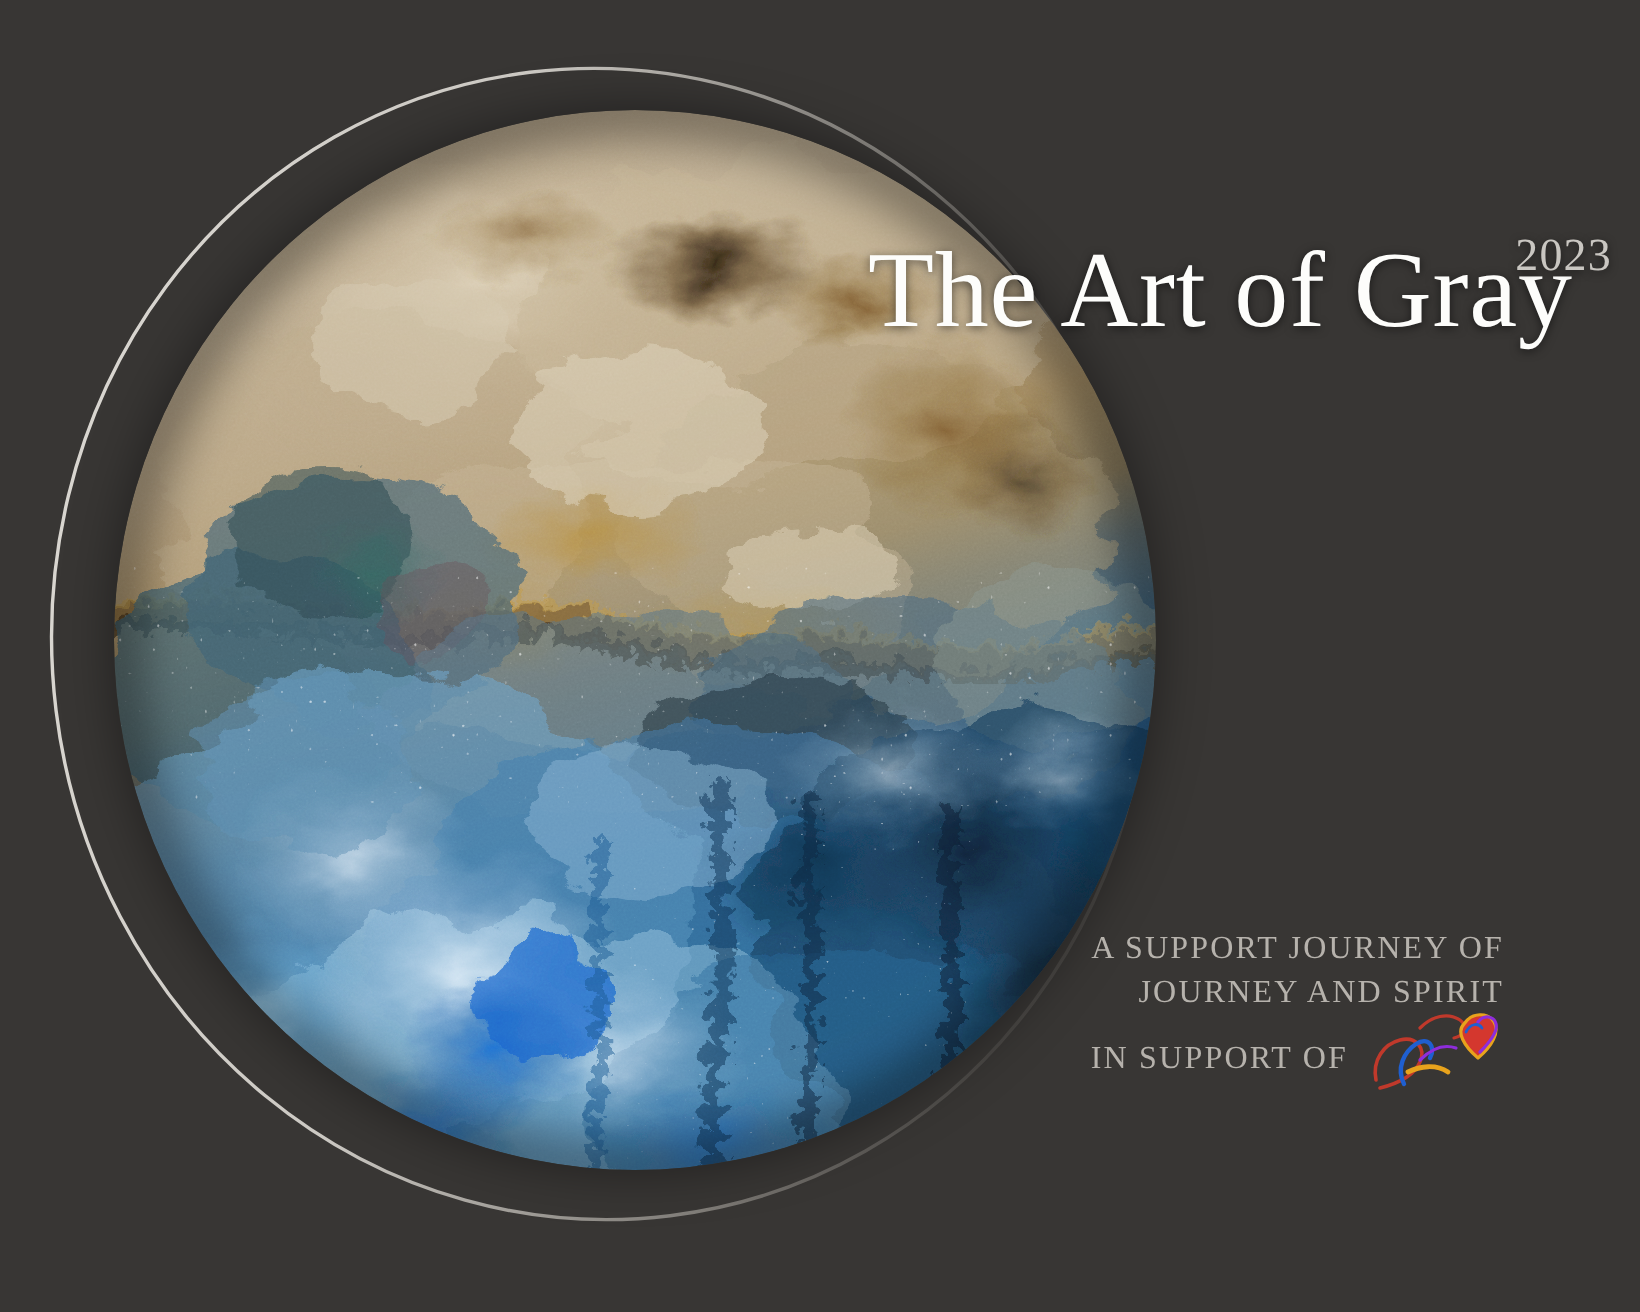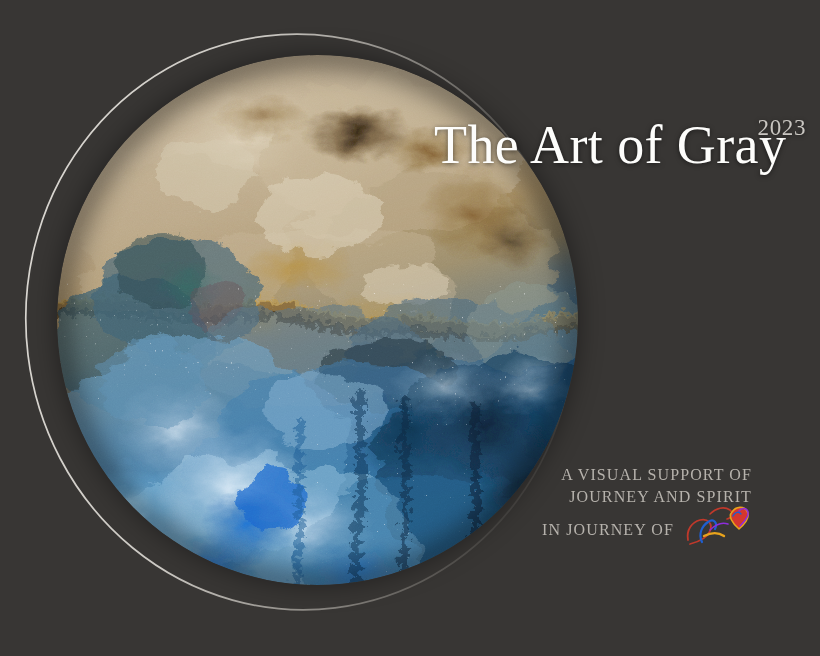--- a/index.html
+++ b/index.html
@@ -328,24 +328,24 @@
       </g>
     </svg>
   </div>
 
   <div class="title-block">
     <div class="title-main">The Art of Gray</div>
     <div class="title-year">2023</div>
   </div>
 
   <div class="tagline">
-    <span class="line">A VISUAL SUPPORT OF</span>
+    <span class="line">A SUPPORT JOURNEY OF</span>
     <span class="line">JOURNEY AND SPIRIT</span>
     <span class="line with-logo">
-      <span>IN JOURNEY OF</span>
+      <span>IN SUPPORT OF</span>
       <span class="logo-mark">
         <svg viewBox="0 0 72 46" aria-hidden="true">
           <g fill="none" stroke-linecap="round" stroke-linejoin="round">
             <path d="M8 40 C 6 30, 12 22, 20 20 C 28 18, 33 24, 30 31 C 27 38, 18 42, 10 44" stroke="#c0392b" stroke-width="1.8"></path>
             <path d="M22 42 C 18 34, 22 26, 28 22 C 34 18, 38 23, 35 29" stroke="#1f5fd0" stroke-width="2.2"></path>
             <path d="M30 14 C 36 8, 44 6, 50 10 C 54 13, 52 18, 47 19" stroke="#c0392b" stroke-width="1.6"></path>
             <path d="M24 36 C 30 33, 38 32, 44 36" stroke="#e8a31c" stroke-width="2.4"></path>
             <path d="M30 30 C 36 24, 42 22, 48 24" stroke="#8e2ddb" stroke-width="1.6"></path>
             <path d="M52 12 C 56 6, 64 6, 67 11 C 70 16, 66 23, 59 29
                      C 52 23, 48 16, 52 12 Z" fill="#d4372e" stroke="#e8a31c" stroke-width="1.6"></path>

